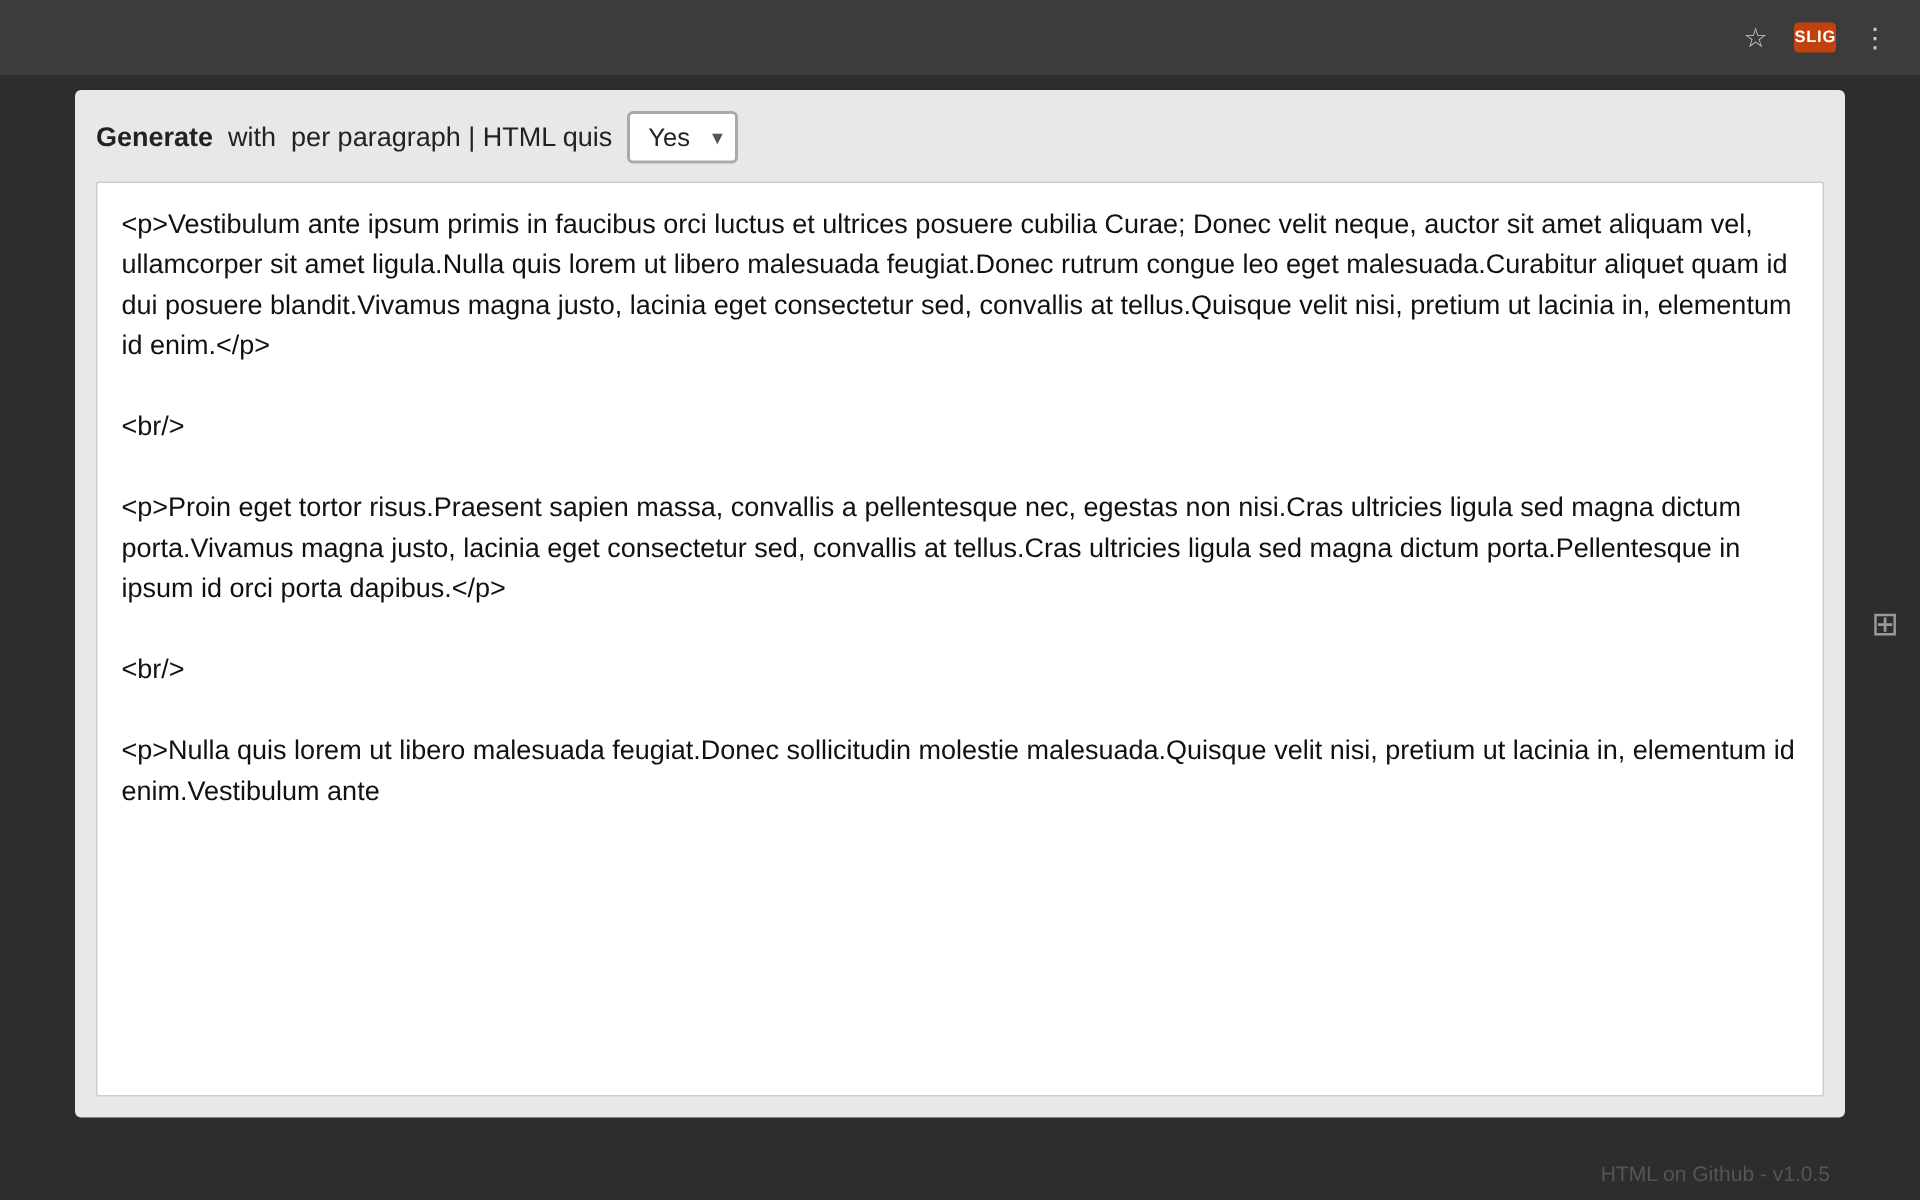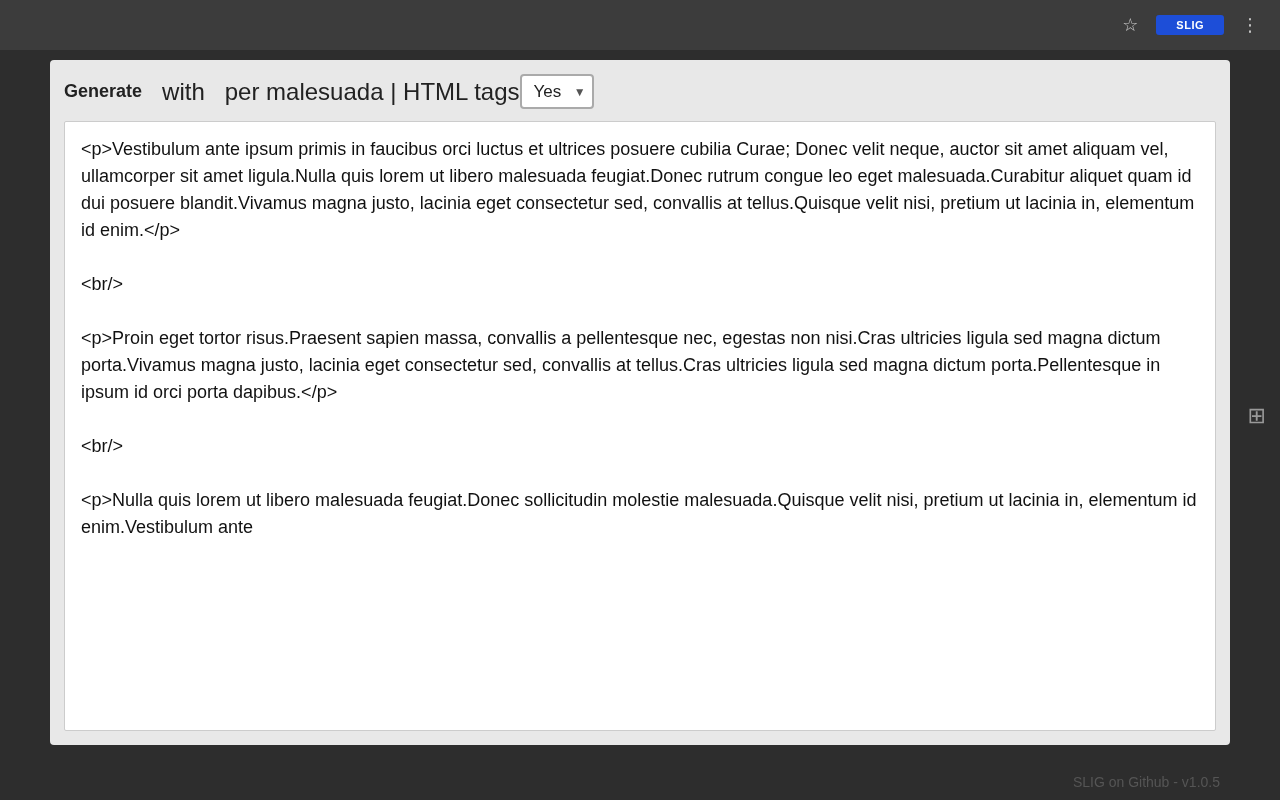--- a/index.html
+++ b/index.html
@@ -29,25 +29,25 @@
       font-size: 18px;
       cursor: pointer;
       width: 28px;
       height: 28px;
       display: flex;
       align-items: center;
       justify-content: center;
     }
 
     .slig-badge {
-      background: #1d4ed8;
+      background: #c2410c;
       color: white;
       font-size: 11px;
       font-weight: bold;
-      padding: 4px 20px;
+      padding: 4px 0;
       border-radius: 3px;
       letter-spacing: 0.5px;
     }
 
     
     .popup-panel {
       position: absolute;
       top: 60px;
       left: 50px;
       right: 50px;
@@ -57,20 +57,21 @@
       display: flex;
       flex-direction: column;
       padding: 14px;
       gap: 12px;
     }
 
     
     .controls-row {
       display: flex;
       align-items: center;
+      gap: 10px;
       flex-shrink: 0;
     }
 
     .ctrl-label {
       font-size: 18px;
       font-weight: bold;
       color: #222;
     }
 
     .ctrl-select {
@@ -96,23 +97,22 @@
       position: absolute;
       right: 8px;
       top: 50%;
       transform: translateY(-50%);
       font-size: 12px;
       color: #555;
       pointer-events: none;
     }
 
     .ctrl-text {
-      font-size: 24px;
+      font-size: 18px;
       color: #222;
-      margin-left: 20px;
     }
 
     
     .output-area {
       flex: 1;
       background: white;
       border: 1px solid #ccc;
       padding: 14px 16px;
       font-size: 18px;
       line-height: 1.5;
@@ -169,21 +169,21 @@
 
 <div class="popup-panel">
 
   <div class="controls-row">
     <span class="ctrl-label">Generate</span>
 
 
     <span class="ctrl-text">with</span>
 
 
-    <span class="ctrl-text">per malesuada | HTML tags</span>
+    <span class="ctrl-text">per paragraph | HTML quis</span>
 
     <div class="select-wrapper">
       <select class="ctrl-select">
         <option selected="">Yes</option>
         <option>No</option>
       </select>
     </div>
   </div>
 
   <textarea class="output-area" readonly="" style="">&lt;p&gt;Vestibulum ante ipsum primis in faucibus orci luctus et ultrices posuere cubilia Curae; Donec velit neque, auctor sit amet aliquam vel, ullamcorper sit amet ligula.Nulla quis lorem ut libero malesuada feugiat.Donec rutrum congue leo eget malesuada.Curabitur aliquet quam id dui posuere blandit.Vivamus magna justo, lacinia eget consectetur sed, convallis at tellus.Quisque velit nisi, pretium ut lacinia in, elementum id enim.&lt;/p&gt;
@@ -196,14 +196,14 @@
 
 &lt;p&gt;Nulla quis lorem ut libero malesuada feugiat.Donec sollicitudin molestie malesuada.Quisque velit nisi, pretium ut lacinia in, elementum id enim.Vestibulum ante</textarea>
 
 </div>
 
 <div class="side-panel">
   <span style="color:#999; font-size:22px; position:absolute; right:14px; top:50%;">⊞</span>
 </div>
 
 <div class="footer">
-  <span>SLIG on Github - v1.0.5</span>
+  <span>HTML on Github - v1.0.5</span>
 </div>
 
 </body></html>

